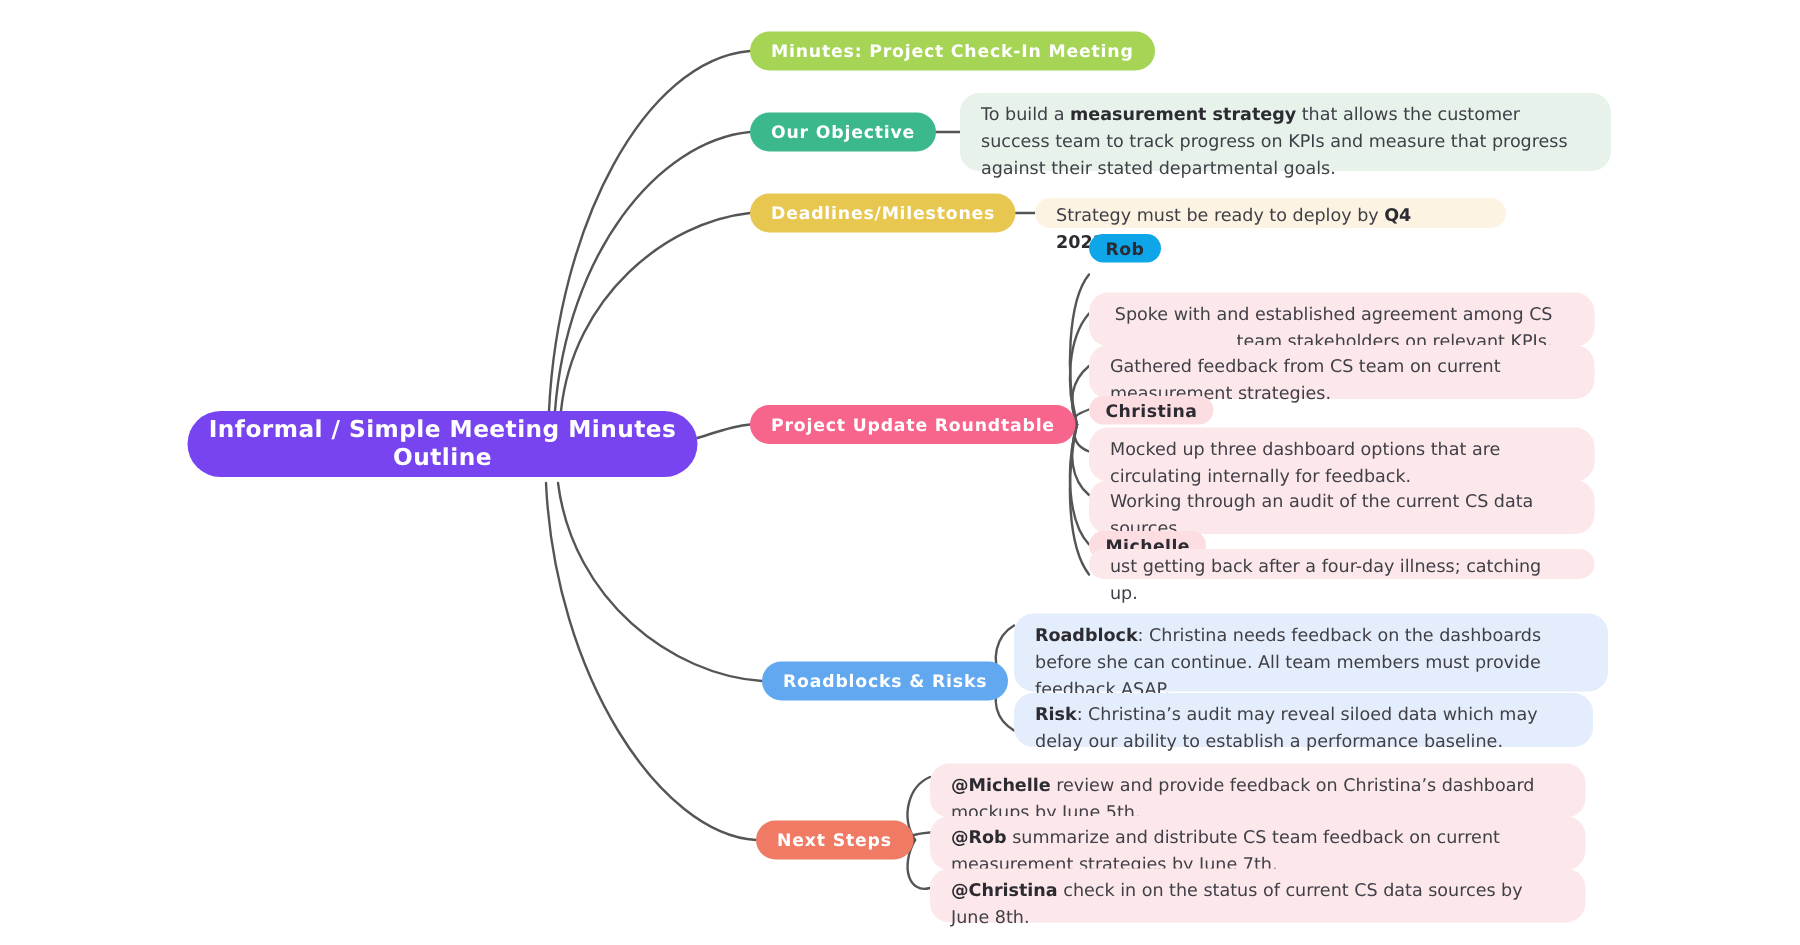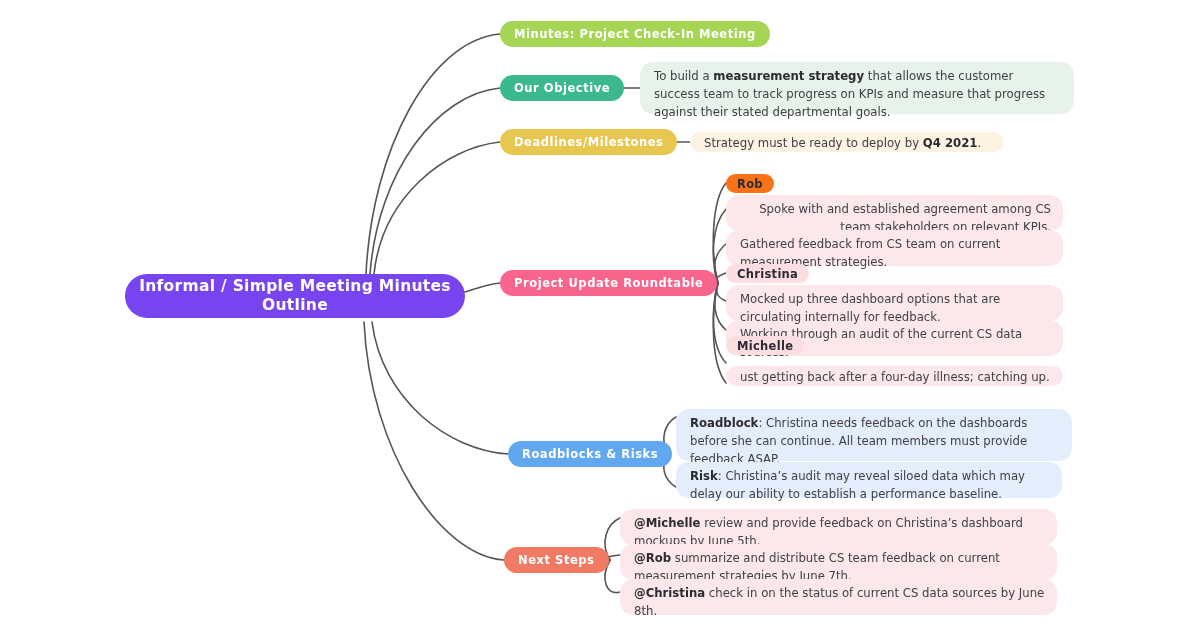--- a/index.html
+++ b/index.html
@@ -63,21 +63,21 @@
     padding: 0 14px;
     white-space: nowrap;
   }
   
   .card {
     position: absolute;
     border-radius: 13px;
     font-size: 11.7px;
     line-height: 1.52;
     color: #3f3f46;
-    padding: 6px 12px 6px 14px;
+    padding: 6px 28px 6px 14px;
     box-sizing: border-box;
   }
   .card b { font-weight: 700; color: #2b2b31; }
   
   .person {
     position: absolute;
     border-radius: 10px;
     background: #fbdde2;
     color: #2b2b31;
     font-size: 11.5px;
@@ -158,21 +158,21 @@
   </div>
 
   <div class="card" style="left: 640px; top: 62px; width: 434px; height: 52px; background: rgb(230, 242, 234);">
     <span>To build a </span><b>measurement strategy</b><span> that allows the customer success team to track progress on KPIs and measure that progress against their stated departmental goals.</span>
   </div>
 
   <div class="card" style="left: 690px; top: 132px; width: 314px; height: 20px; padding-top: 3px; background: rgb(253, 243, 227);">
     <span>Strategy must be ready to deploy by </span><b>Q4 2021</b><span>.</span>
   </div>
 
-  <div class="person" style="left: 726px; top: 174px; background: #f97316;">
+  <div class="person" style="left: 726px; top: 156px; background: #0ea5e9;">
     <span>Rob</span>
   </div>
 
   <div class="card" style="left: 726px; top: 195px; width: 337px; height: 36px; background: rgb(252, 232, 234); text-align: right;">
     <span>Spoke with and established agreement among CS team stakeholders on relevant KPIs.</span>
   </div>
 
   <div class="card" style="left: 726px; top: 230px; width: 337px; height: 36px; background: rgb(252, 232, 234);">
     <span>Gathered feedback from CS team on current measurement strategies.</span>
   </div>
@@ -182,21 +182,21 @@
   </div>
 
   <div class="card" style="left: 726px; top: 320px; width: 337px; height: 36px; background: rgb(252, 232, 234);">
     <span>Working through an audit of the current CS data sources.</span>
   </div>
 
   <div class="card" style="left: 726px; top: 285px; width: 337px; height: 36px; background: rgb(252, 232, 234);">
     <span>Mocked up three dashboard options that are circulating internally for feedback.</span>
   </div>
 
-  <div class="person" style="left: 726px; top: 336px; background: rgb(251, 221, 226);">
+  <div class="person" style="left: 726px; top: 354px; background: rgb(251, 221, 226);">
     <span>Michelle</span>
   </div>
 
   <div class="card" style="left: 726px; top: 366px; width: 337px; height: 20px; padding-top: 3px; background: rgb(252, 232, 234);">
     <span>ust getting back after a four-day illness; catching up.</span>
   </div>
 
   <div class="card" style="left: 676px; top: 409px; width: 396px; height: 52px; background: rgb(228, 237, 251);">
     <b>Roadblock</b><span>: Christina needs feedback on the dashboards before she can continue. All team members must provide feedback ASAP.</span>
   </div>

